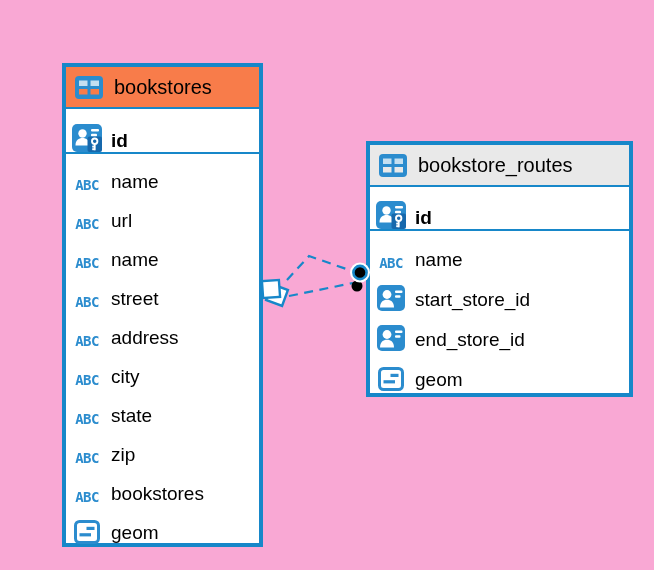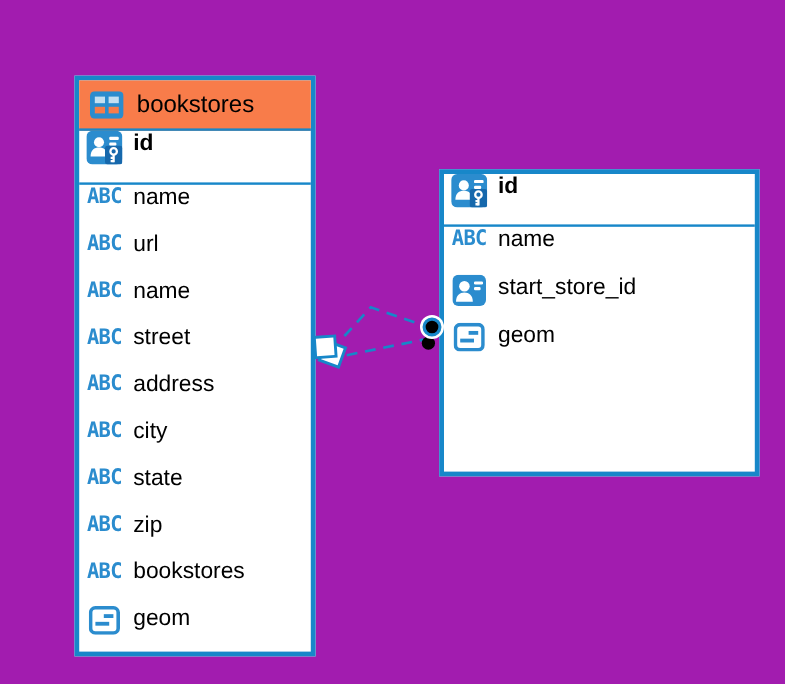--- a/index.html
+++ b/index.html
@@ -3,21 +3,21 @@
 <meta charset="utf-8">
 <style>
   html,body{margin:0;padding:0;}
   body{
     font-family:"Liberation Sans","DejaVu Sans",sans-serif;
     background:#ffffff;
   }
   #canvas{
     position:relative;
     width:654px;height:570px;
-    background:#a21caf;
+    background:#f9a8d4;
     overflow:hidden;
   }
   .erd-table{
     position:absolute;
     box-sizing:border-box;
     border:4px solid var(--blue);
     background:#ffffff;
     display:flex;
     flex-direction:column;
     z-index:1;
@@ -30,38 +30,38 @@
     gap:9px;
     padding:0 7px;
     border-bottom:2px solid var(--blue);
     font-size:20px;
     color:#000;
   }
   .pk-section{
     border-bottom:2px solid var(--blue);
   }
   .col-row{
-    display:flex;align-items:flex-start;
+    display:flex;align-items:flex-end;
     gap:8px;
     padding:0 5px;
     height:39px;
     font-size:19px;
     color:#000;
   }
   #table-1 .col-row{height:40px;}
   .pk-section .col-row{height:43px;font-weight:bold;}
   #table-1 .pk-section .col-row{height:42px;}
   .cicon{
     flex:0 0 32px;
     display:flex;align-items:center;justify-content:center;
   }
   .abc{
     font-family:"DejaVu Sans Mono","Liberation Mono",monospace;
     font-weight:800;
-    font-size:17px;
+    font-size:14px;
     letter-spacing:-0.6px;
     color:var(--icon-blue);
     transform:scaleY(1.05);
   }
   #rel-overlay{
     position:absolute;left:0;top:0;z-index:2;
     pointer-events:none;
   }
   :root{
     --blue:#1787C9;
@@ -169,20 +169,32 @@
               <rect x="12.5" y="6.8" width="8" height="3.2" fill="#2B8CCE"></rect>
               <rect x="5.5" y="13.2" width="11.5" height="3.2" fill="#2B8CCE"></rect>
             </svg>
           </span>
           <span>geom</span>
         </div>
       </div>
   </div>
 
   <div class="erd-table" id="table-1">
+    <div class="tbl-header" style="background: rgb(233, 233, 233);">
+      <span class="cicon tbl-icon" style="--hole: #E9E9E9;">
+        <svg width="28" height="23" viewBox="0 0 28 23">
+          <rect width="28" height="23" rx="4" fill="#2B8CCE"></rect>
+          <rect x="4" y="4.5" width="8.5" height="5.5" fill="rgba(255,255,255,0.72)"></rect>
+          <rect x="15.5" y="4.5" width="8.5" height="5.5" fill="rgba(255,255,255,0.72)"></rect>
+          <rect x="4" y="13" width="8.5" height="5.5" fill="var(--hole,#fff)"></rect>
+          <rect x="15.5" y="13" width="8.5" height="5.5" fill="var(--hole,#fff)"></rect>
+        </svg>
+      </span>
+      <span>bookstore_routes</span>
+    </div>
     <div class="pk-section">
         <div class="col-row">
           <span class="cicon">
             <svg width="30" height="28" viewBox="0 0 30 28">
               <rect width="30" height="28" rx="5" fill="#2B8CCE"></rect>
               <rect x="19" y="5" width="8" height="2.6" rx="1" fill="#fff"></rect>
               <rect x="19" y="9.8" width="6" height="2.6" rx="1" fill="#fff"></rect>
               <circle cx="10.5" cy="9.5" r="4.2" fill="#fff"></circle>
               <path d="M3.5 21.5 c0 -5.5 3.2 -7.5 7 -7.5 s7 2 7 7.5 z" fill="#fff"></path>
               <rect x="15.5" y="12.5" width="14.5" height="15.5" rx="2" fill="#1668AC"></rect>
@@ -211,20 +223,32 @@
               <rect x="18" y="5.5" width="7.5" height="2.6" rx="1" fill="#fff"></rect>
               <rect x="18" y="10.2" width="5.5" height="2.6" rx="1" fill="#fff"></rect>
               <circle cx="10" cy="9.5" r="4.4" fill="#fff"></circle>
               <path d="M3 22.5 c0 -5.5 3.2 -7.8 7 -7.8 s7 2.3 7 7.8 z" fill="#fff"></path>
             </svg>
           </span>
           <span>start_store_id</span>
         </div>
         <div class="col-row">
           <span class="cicon">
+            <svg width="28" height="26" viewBox="0 0 28 26">
+              <rect width="28" height="26" rx="5" fill="#2B8CCE"></rect>
+              <rect x="18" y="5.5" width="7.5" height="2.6" rx="1" fill="#fff"></rect>
+              <rect x="18" y="10.2" width="5.5" height="2.6" rx="1" fill="#fff"></rect>
+              <circle cx="10" cy="9.5" r="4.4" fill="#fff"></circle>
+              <path d="M3 22.5 c0 -5.5 3.2 -7.8 7 -7.8 s7 2.3 7 7.8 z" fill="#fff"></path>
+            </svg>
+          </span>
+          <span>end_store_id</span>
+        </div>
+        <div class="col-row">
+          <span class="cicon">
             <svg width="26" height="24" viewBox="0 0 26 24">
               <rect x="1.5" y="1.5" width="23" height="21" rx="4" fill="#fff" stroke="#2B8CCE" stroke-width="3"></rect>
               <rect x="12.5" y="6.8" width="8" height="3.2" fill="#2B8CCE"></rect>
               <rect x="5.5" y="13.2" width="11.5" height="3.2" fill="#2B8CCE"></rect>
             </svg>
           </span>
           <span>geom</span>
         </div>
       </div>
   </div>

